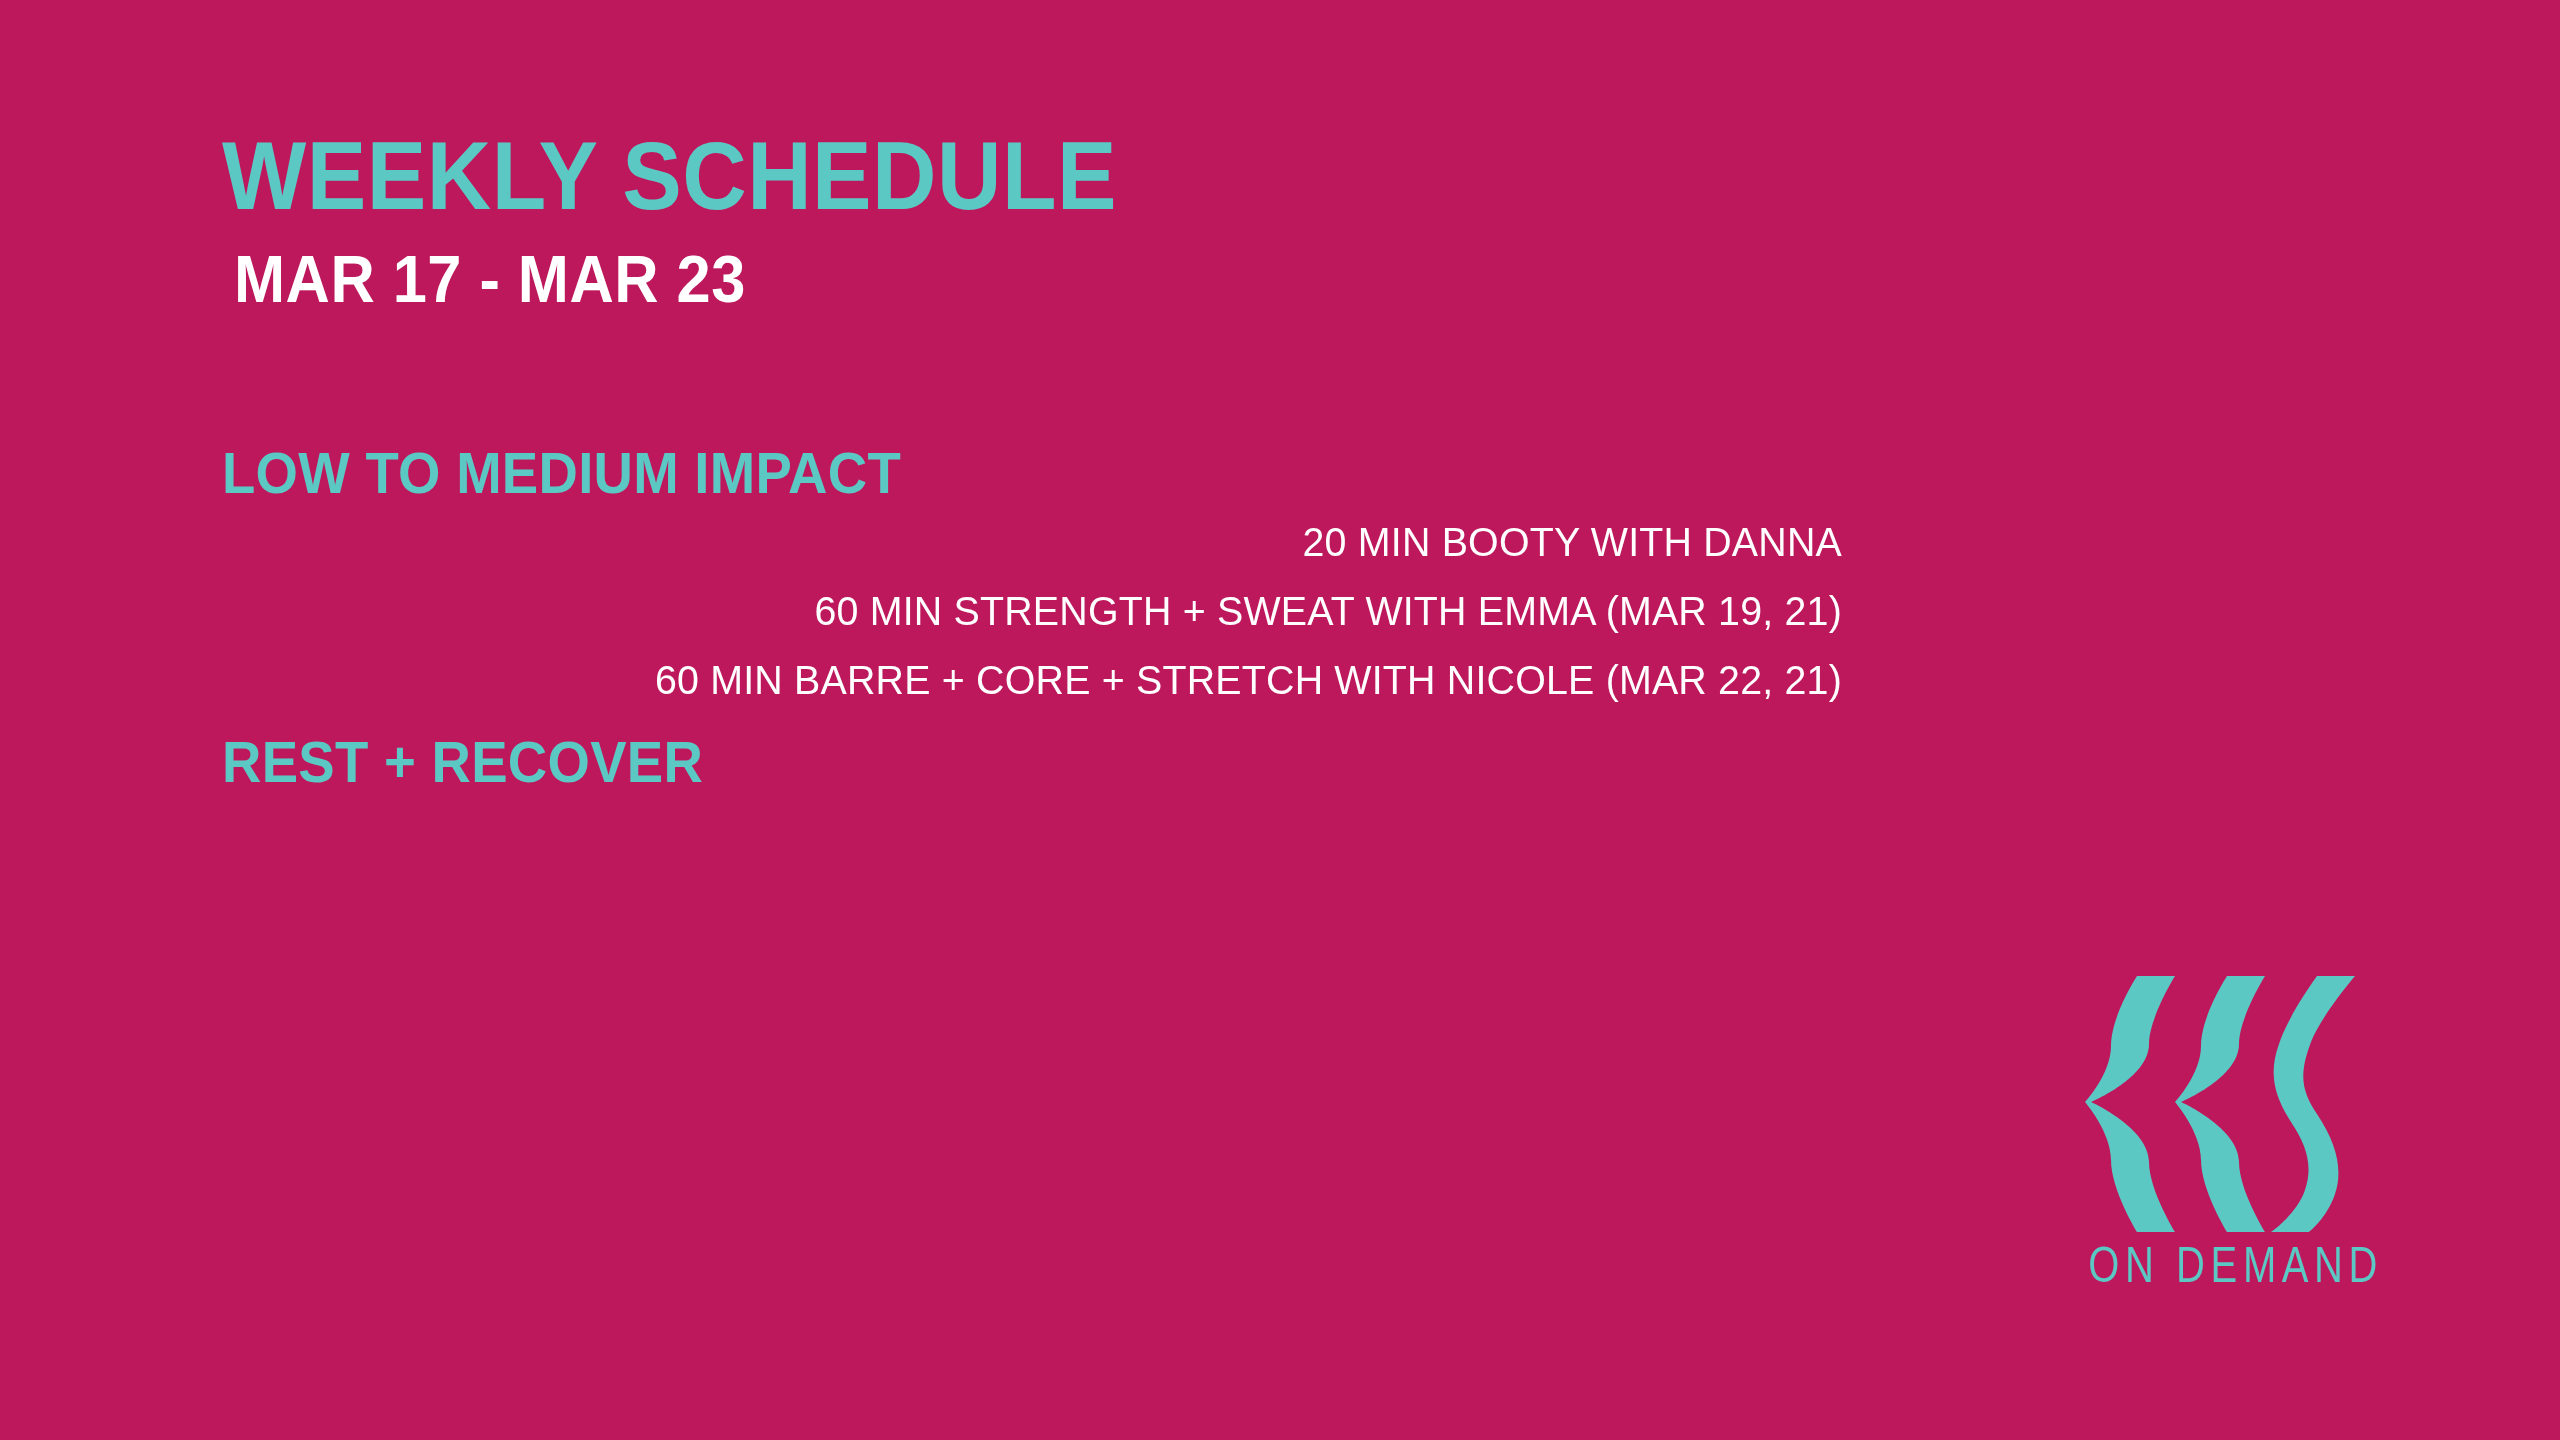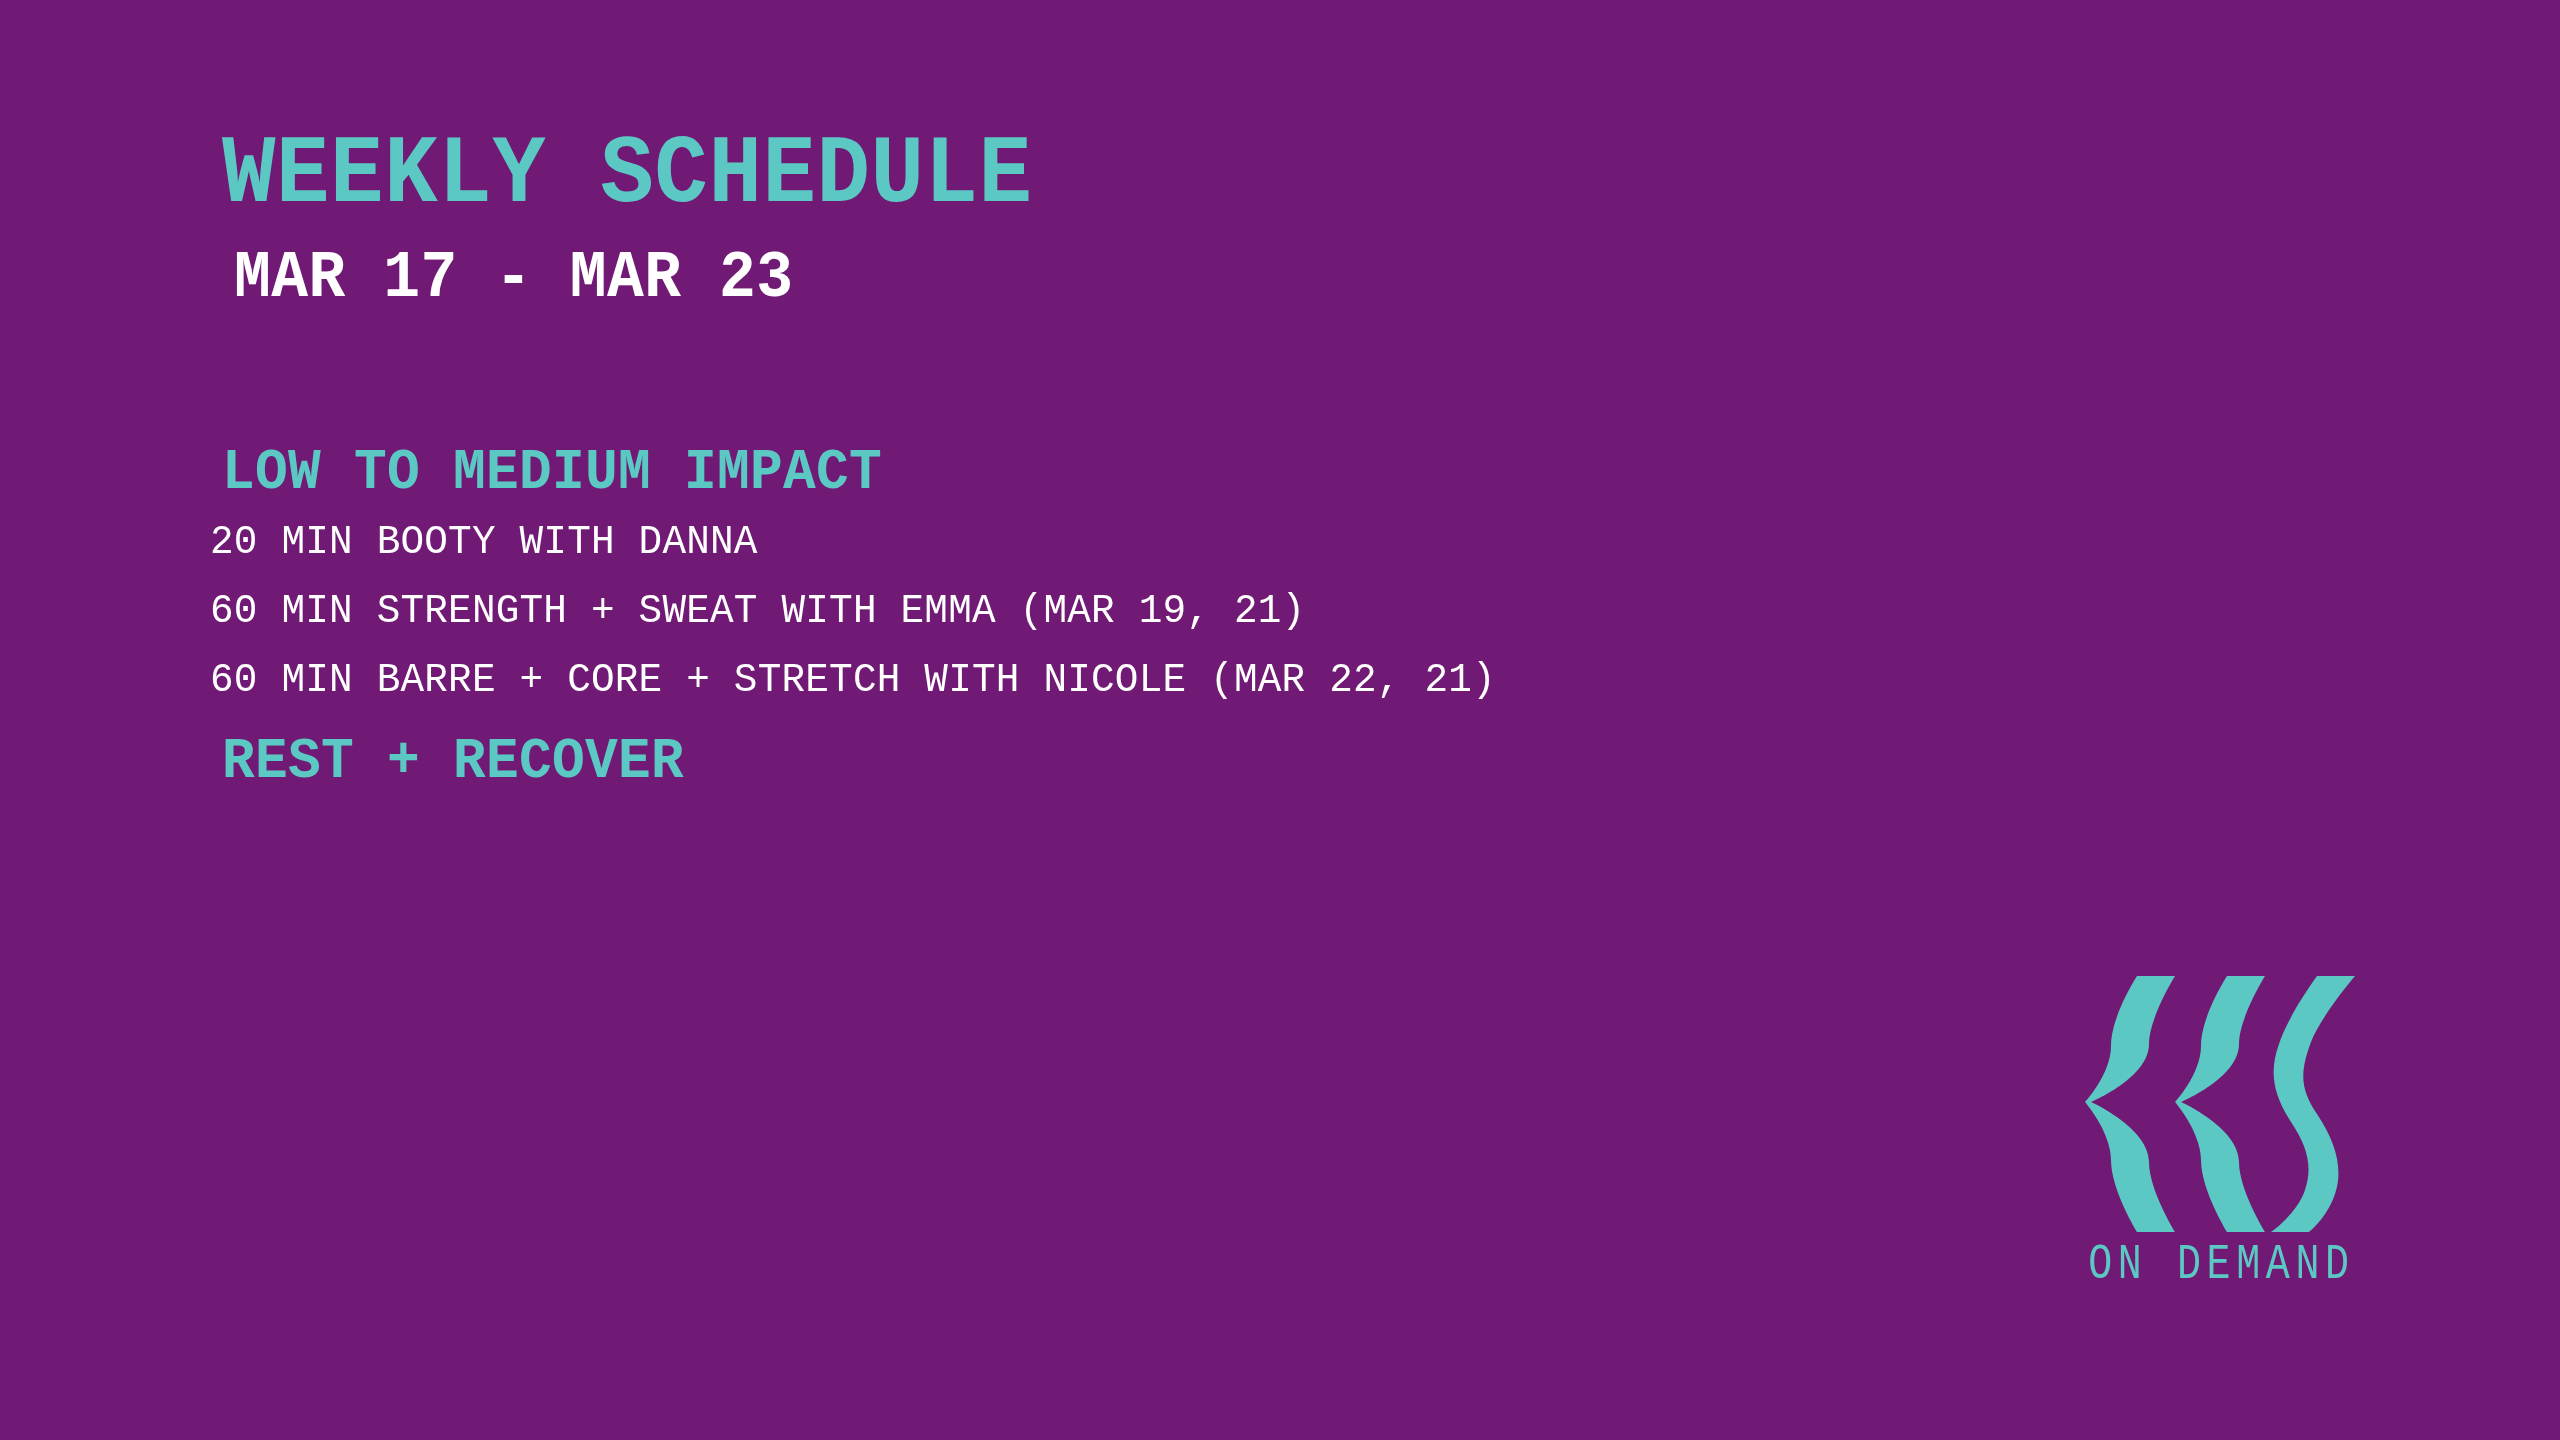--- a/index.html
+++ b/index.html
@@ -11,22 +11,21 @@
     height: 1440px;
     background: #131213;
     font-family: "Liberation Sans", sans-serif;
     overflow: hidden;
     position: relative;
   }
 
   #stage {
     position: absolute;
     inset: 0;
-    background: #701a75;
-    font-family: Liberation Mono, monospace;
+    background: #be185d;
   }
 
   
   .header {
     position: absolute;
     left: 222px;
     top: 128px;
   }
   .title {
     color: #5BC8C4;
@@ -75,20 +74,21 @@
     transform-origin: left center;
     white-space: nowrap;
     margin: 0 0 20px 12px;
   }
   .section.sec-3 .section-heading { margin-bottom: 14px; }
 
   .section-lines {
     margin: 0;
     padding: 0;
     list-style: none;
+    text-align: right;
   }
   .section-line {
     color: #FFFFFF;
     font-size: 41px;
     font-weight: 400;
     letter-spacing: 0.2px;
     line-height: 1.0;
     white-space: nowrap;
     margin: 0 0 28px 0;
     transform: scaleX(0.96);

